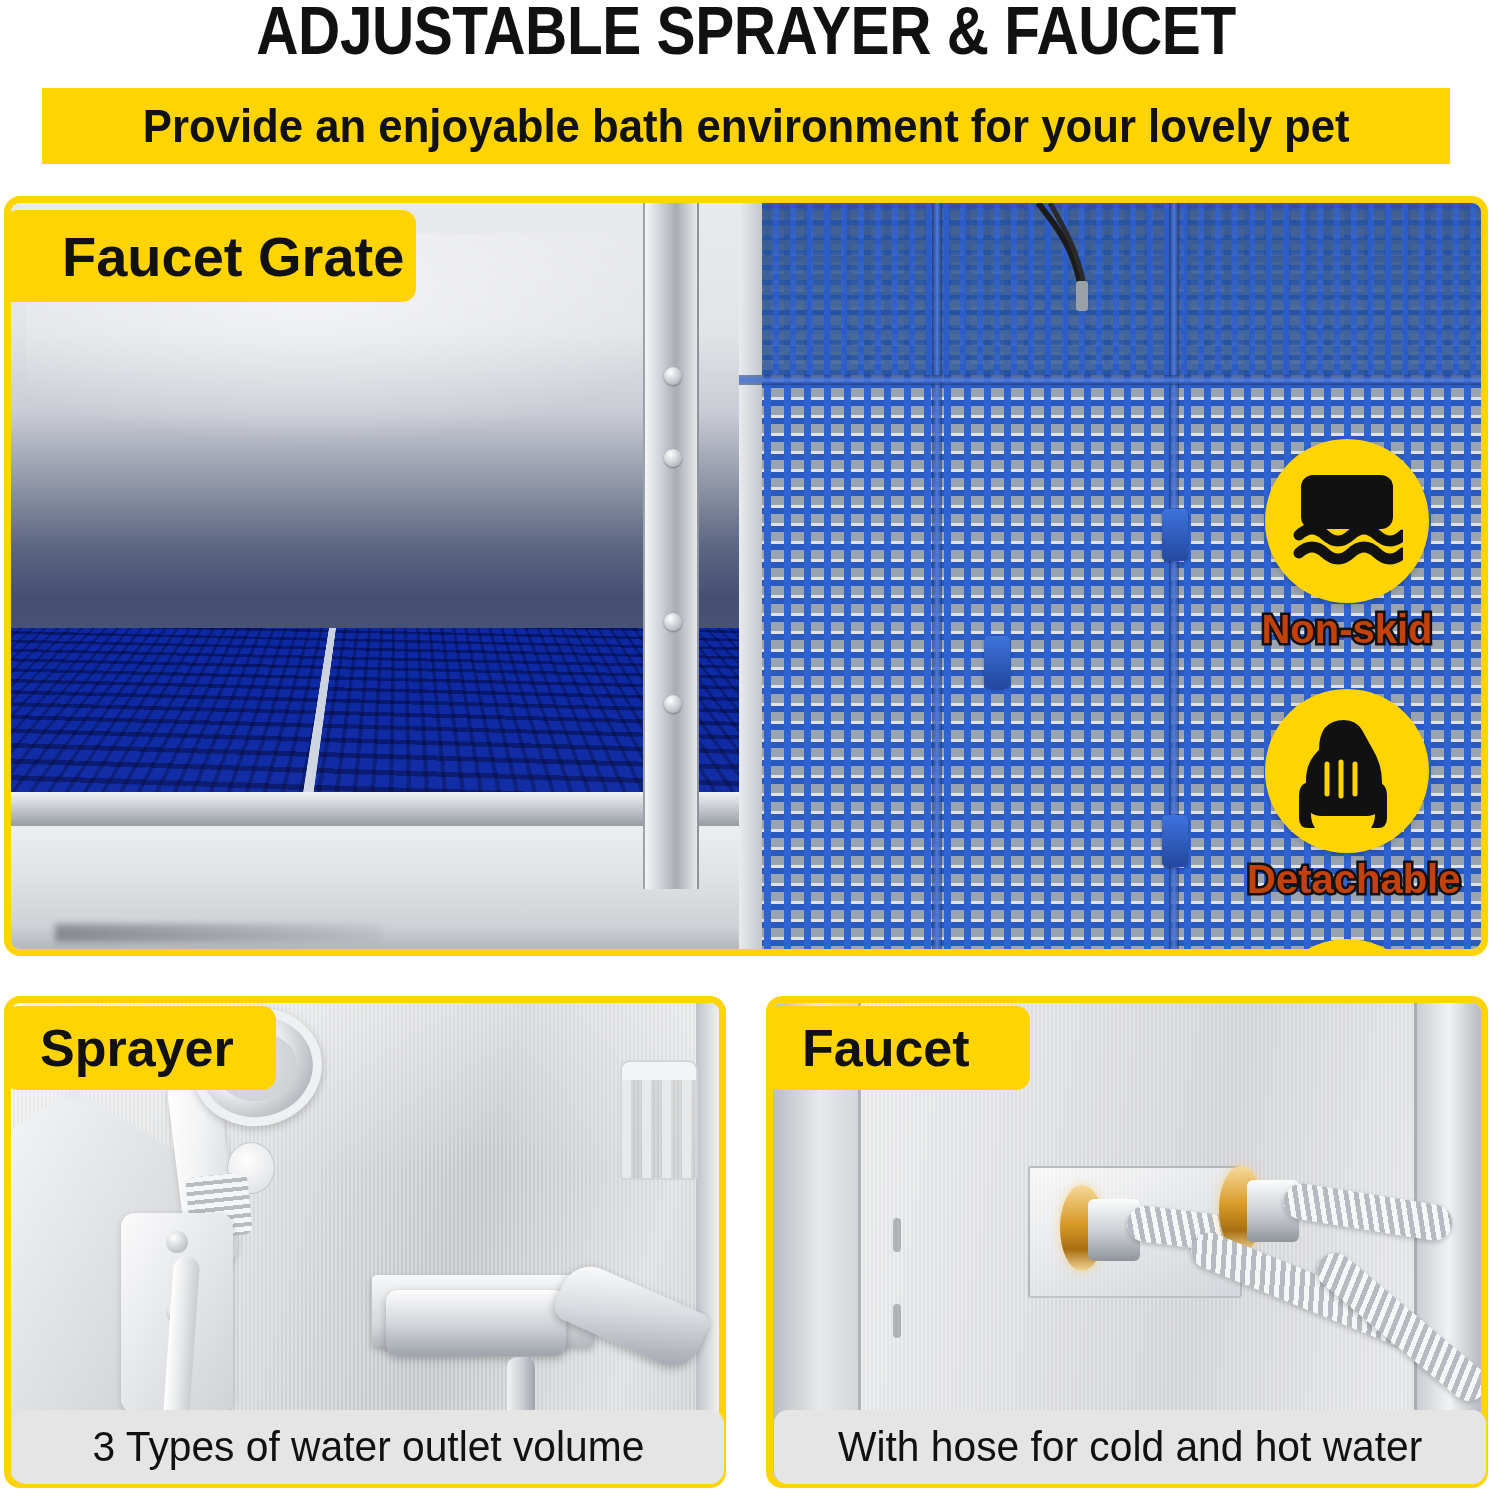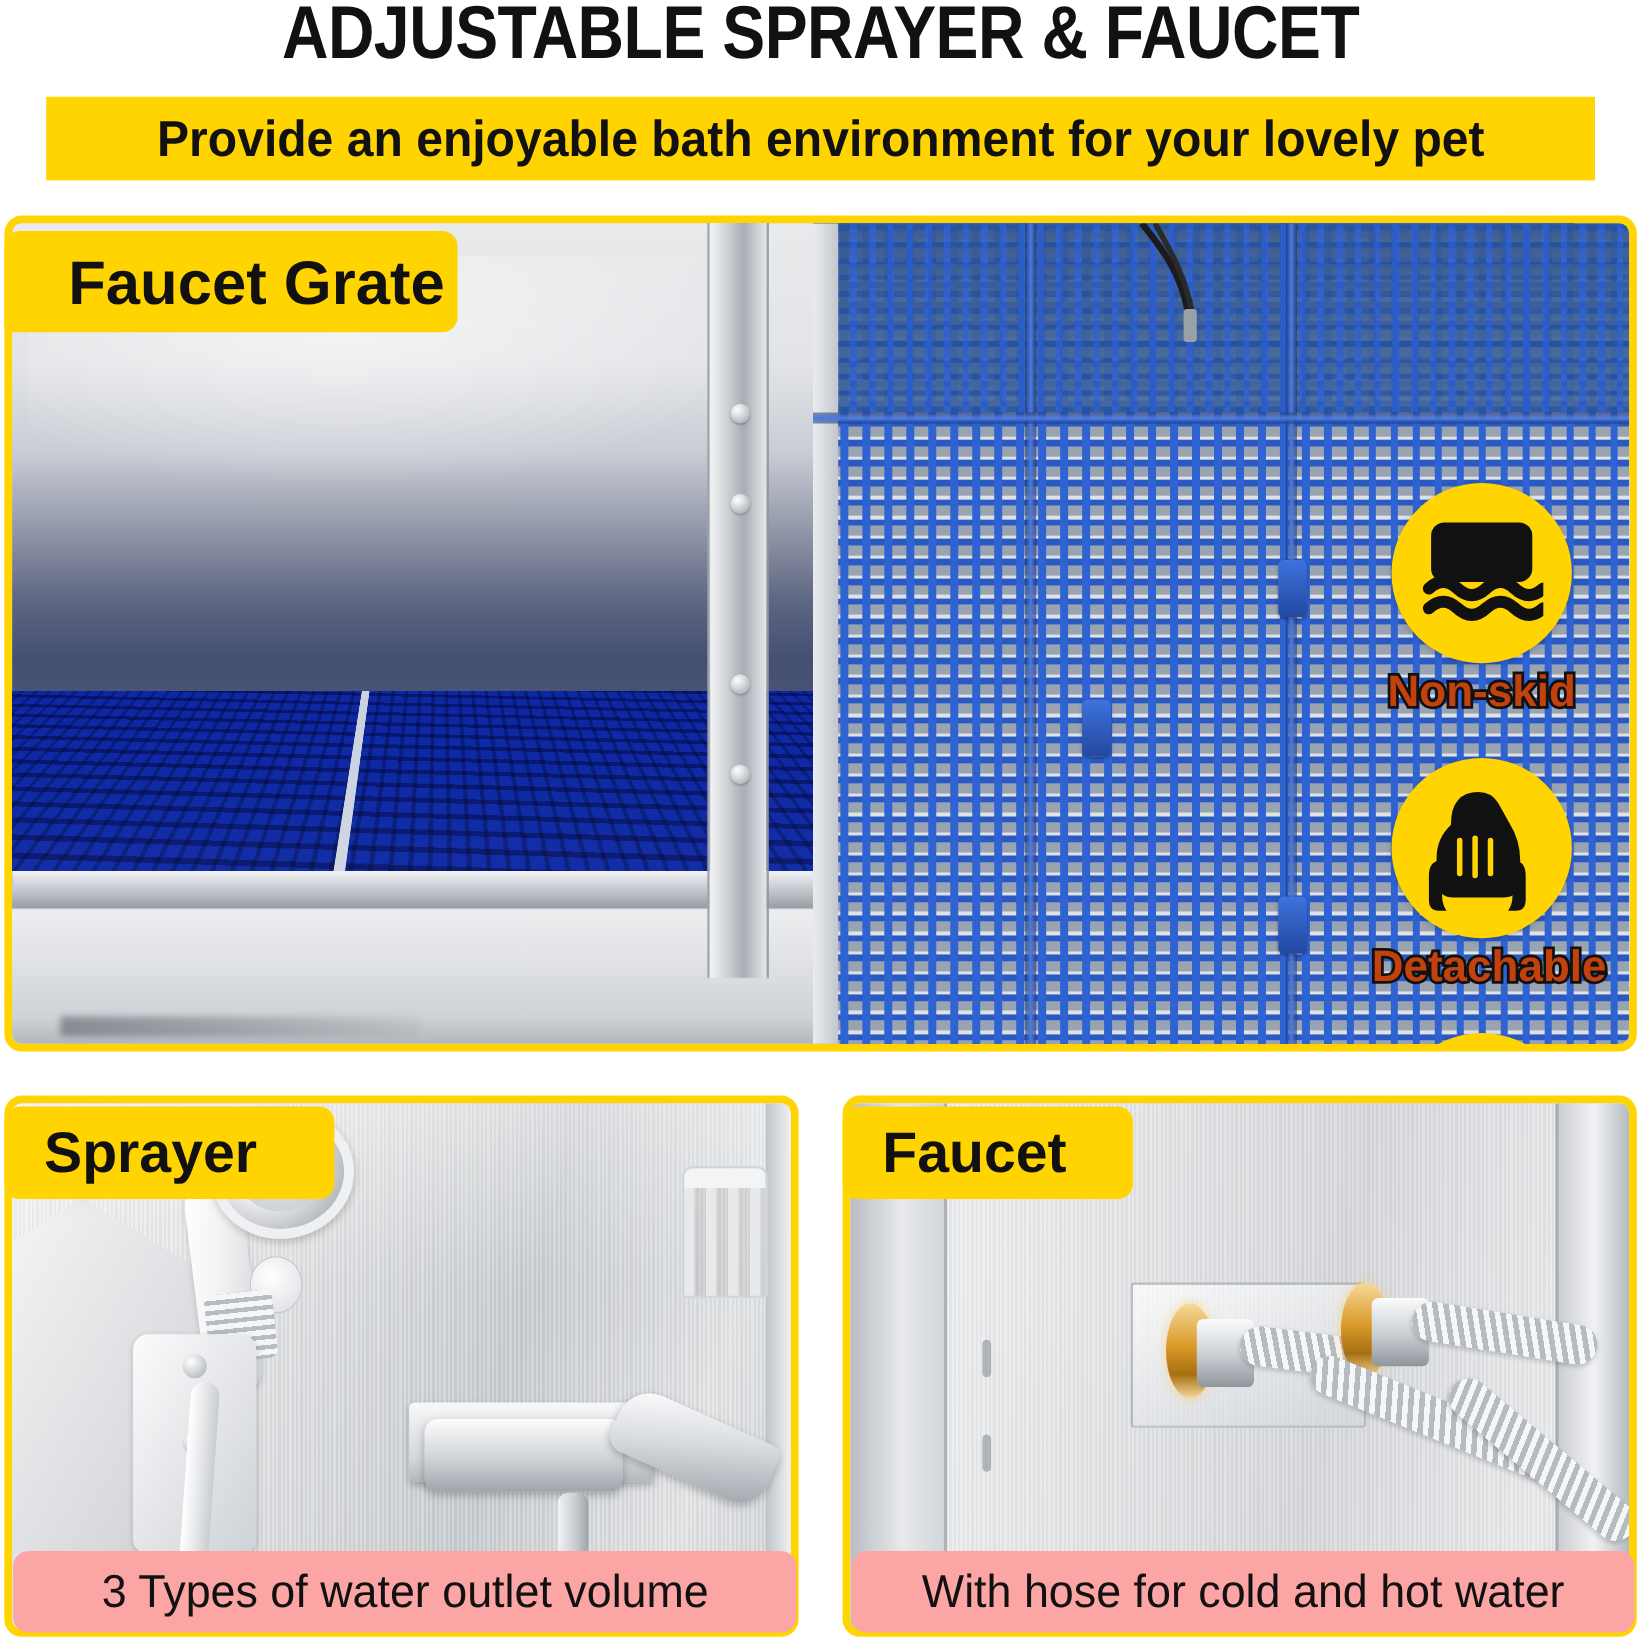--- a/index.html
+++ b/index.html
@@ -86,21 +86,21 @@
   .corner-badge span {
     font-family: "Liberation Sans Narrow", "Liberation Sans", sans-serif;
     font-weight: bold;
     color: #111111;
     white-space: nowrap;
   }
 
   
   .caption-band {
     position: absolute;
-    background: #fca5a5;
+    background: #e5e5e5;
     border-radius: 14px;
     display: flex;
     align-items: center;
     justify-content: center;
     z-index: 40;
   }
   .caption-band span {
     font-family: "Liberation Sans Narrow", "Liberation Sans", sans-serif;
     font-weight: normal;
     font-size: 42px;
@@ -298,21 +298,21 @@
   #panel-sprayer {
     left: 4px; top: 996px;
     width: 722px; height: 492px;
   }
   #panel-faucet {
     left: 766px; top: 996px;
     width: 722px; height: 492px;
   }
   #badge-sprayer {
     left: 4px; top: 1006px;
-    width: 300px; height: 84px;
+    width: 272px; height: 84px;
     border-top-left-radius: 14px;
     border-bottom-right-radius: 14px;
     padding-left: 36px;
   }
   #badge-sprayer span { font-size: 52px; }
   #badge-faucet {
     left: 766px; top: 1006px;
     width: 264px; height: 84px;
     border-top-left-radius: 14px;
     border-bottom-right-radius: 14px;

